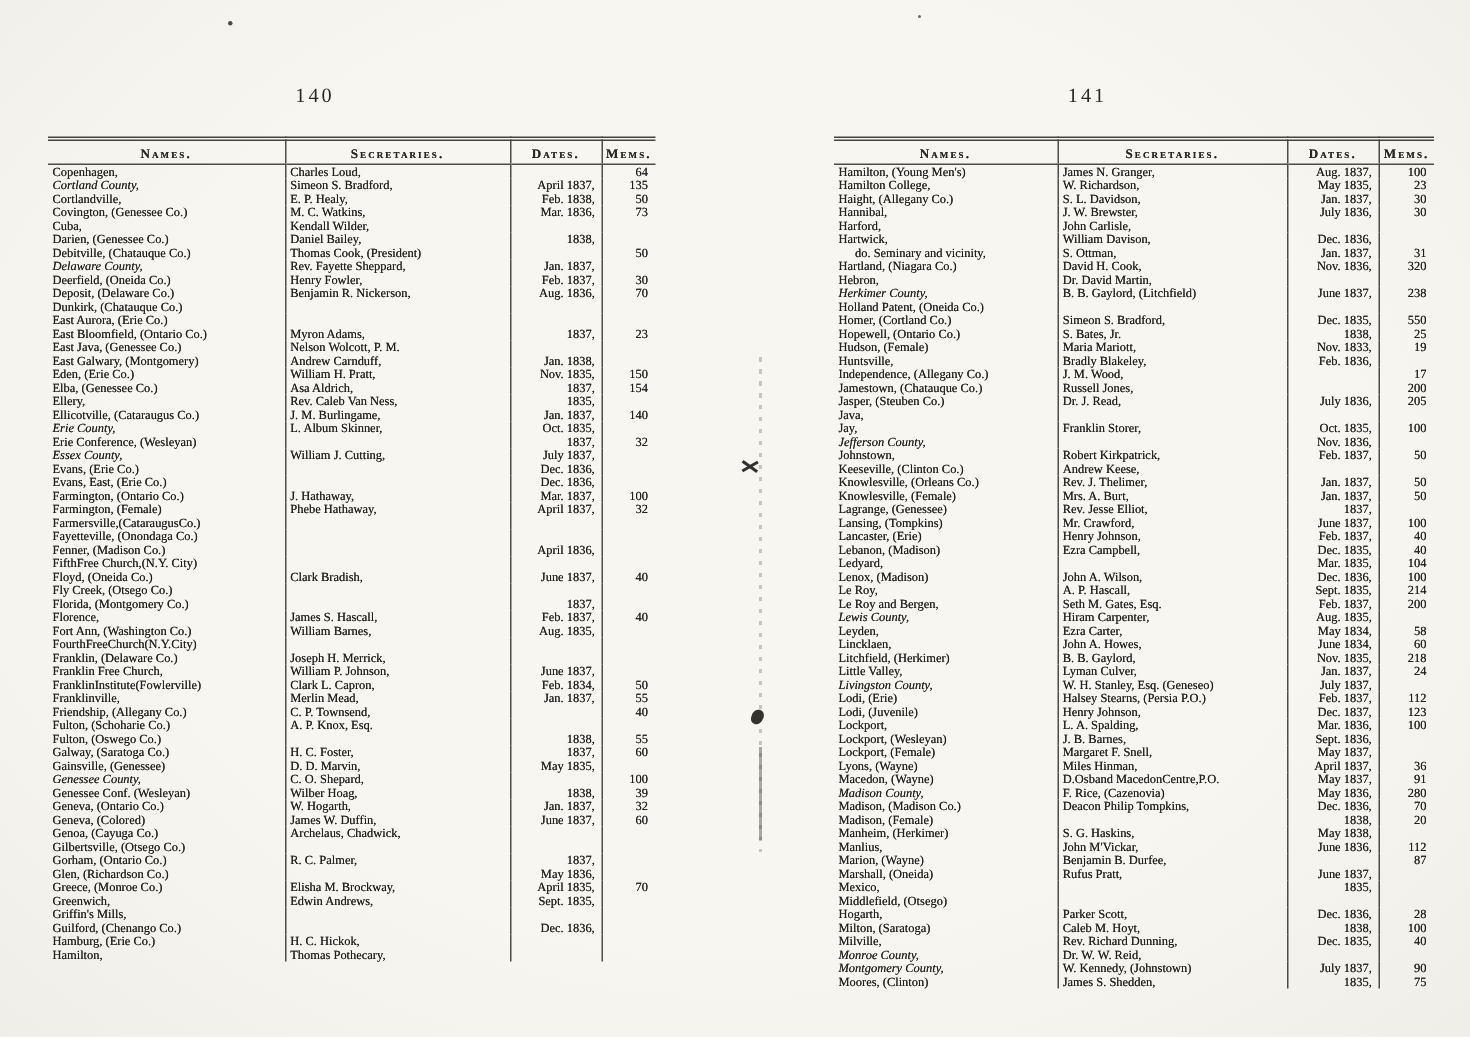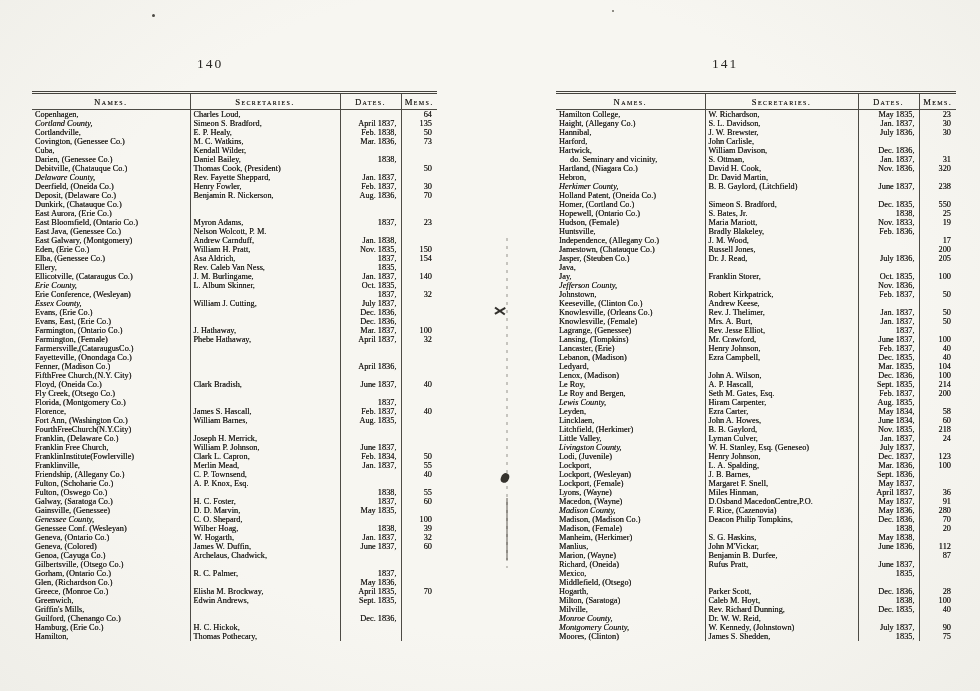--- a/index.html
+++ b/index.html
@@ -9,21 +9,21 @@
          background:radial-gradient(ellipse at 50% 45%, #f7f6f1 60%, #efeee8 100%);}
   .pagenum{position:absolute;top:56px;width:60px;text-align:center;
            font-size:13.5px;letter-spacing:2px;color:#2a2825;}
   .pagenum.left{left:180px;}
   .pagenum.right{left:695px;}
   table.reg{position:absolute;top:91px;border-collapse:collapse;table-layout:fixed;
             border-top:3px double #45433d;}
   table.reg.left{left:32px;width:405px;}
   table.reg.right{left:556px;width:400px;}
   th,td{padding:0;text-shadow:0 0 .35px rgba(34,32,28,.85);}
-  th{font-size:8.7px;font-weight:normal;font-variant:small-caps;letter-spacing:1.4px;
+  th{font-size:8.7px;font-weight:bold;font-variant:small-caps;letter-spacing:1.4px;
      height:15px;text-align:center;vertical-align:middle;border-bottom:1px solid #4d4b45;color:#2a2825;}
   tbody tr{height:9px;}
   td{font-size:8.3px;line-height:9px;height:9px;white-space:nowrap;vertical-align:bottom;overflow:visible;}
   td.c-name{padding-left:3px;}
   th.b,td.c-sec,td.c-date,td.c-mems{border-left:1px solid #4d4b45;}
   td.c-sec{padding-left:3px;}
   td.c-date{text-align:right;padding-right:4px;}
   td.c-mems{text-align:right;padding-right:5px;}
   tr.it td.c-name{font-style:italic;}
   tr.ind td.c-name{padding-left:14px;}
@@ -494,20 +494,26 @@
     <thead>
       <tr>
         <th>Names.</th>
         <th class="b">Secretaries.</th>
         <th class="b">Dates.</th>
         <th class="b">Mems.</th>
       </tr>
     </thead>
     <tbody>
 
+        <tr>
+          <td class="c-name">Hamilton, (Young Men's)</td>
+          <td class="c-sec">James N. Granger,</td>
+          <td class="c-date">Aug. 1837,</td>
+          <td class="c-mems">100</td>
+        </tr>
 
         <tr>
           <td class="c-name">Hamilton College,</td>
           <td class="c-sec">W. Richardson,</td>
           <td class="c-date">May 1835,</td>
           <td class="c-mems">23</td>
         </tr>
 
         <tr>
           <td class="c-name">Haight, (Allegany Co.)</td>
@@ -761,20 +767,26 @@
           <td class="c-mems">24</td>
         </tr>
 
         <tr class="it">
           <td class="c-name">Livingston County,</td>
           <td class="c-sec">W. H. Stanley, Esq. (Geneseo)</td>
           <td class="c-date">July 1837,</td>
           <td class="c-mems"></td>
         </tr>
 
+        <tr>
+          <td class="c-name">Lodi, (Erie)</td>
+          <td class="c-sec">Halsey Stearns, (Persia P.O.)</td>
+          <td class="c-date">Feb. 1837,</td>
+          <td class="c-mems">112</td>
+        </tr>
 
         <tr>
           <td class="c-name">Lodi, (Juvenile)</td>
           <td class="c-sec">Henry Johnson,</td>
           <td class="c-date">Dec. 1837,</td>
           <td class="c-mems">123</td>
         </tr>
 
         <tr>
           <td class="c-name">Lockport,</td>
@@ -847,21 +859,21 @@
         </tr>
 
         <tr>
           <td class="c-name">Marion, (Wayne)</td>
           <td class="c-sec">Benjamin B. Durfee,</td>
           <td class="c-date"></td>
           <td class="c-mems">87</td>
         </tr>
 
         <tr>
-          <td class="c-name">Richard, (Oneida)</td>
+          <td class="c-name">Marshall, (Oneida)</td>
           <td class="c-sec">Rufus Pratt,</td>
           <td class="c-date">June 1837,</td>
           <td class="c-mems"></td>
         </tr>
 
         <tr>
           <td class="c-name">Mexico,</td>
           <td class="c-sec"></td>
           <td class="c-date">1835,</td>
           <td class="c-mems"></td>

